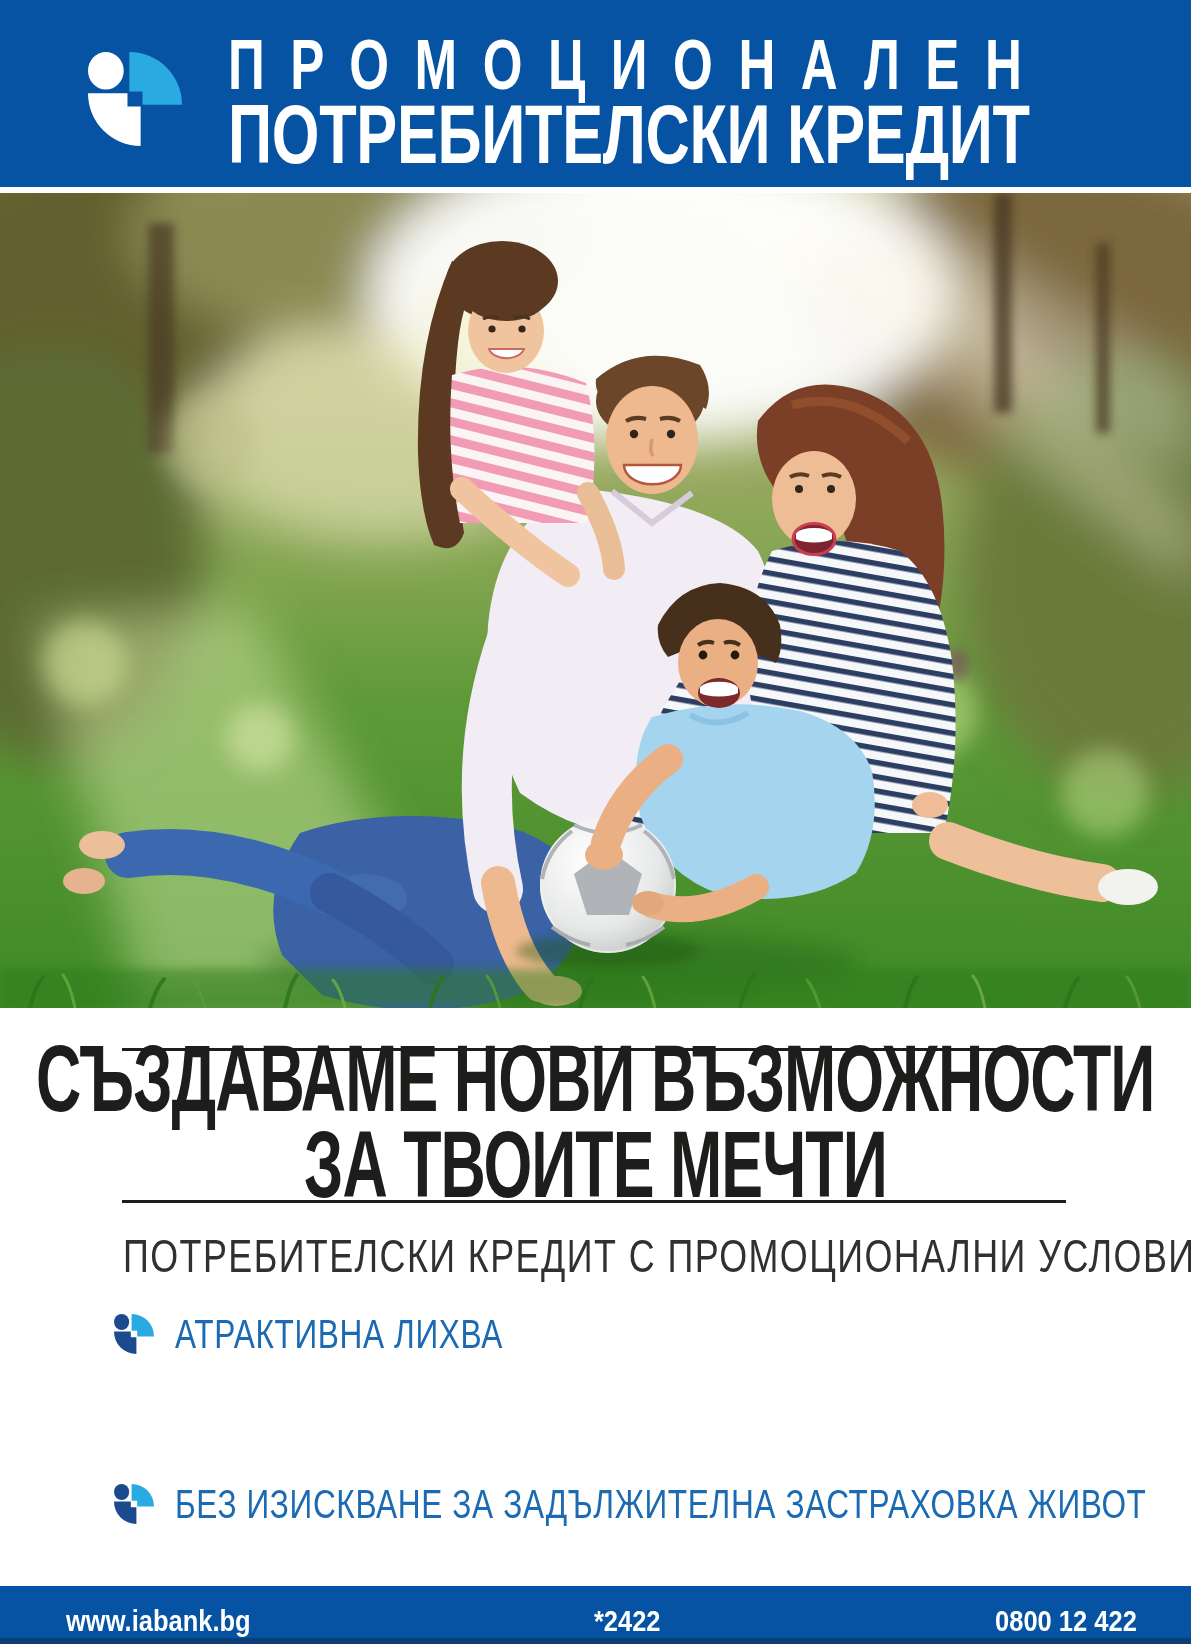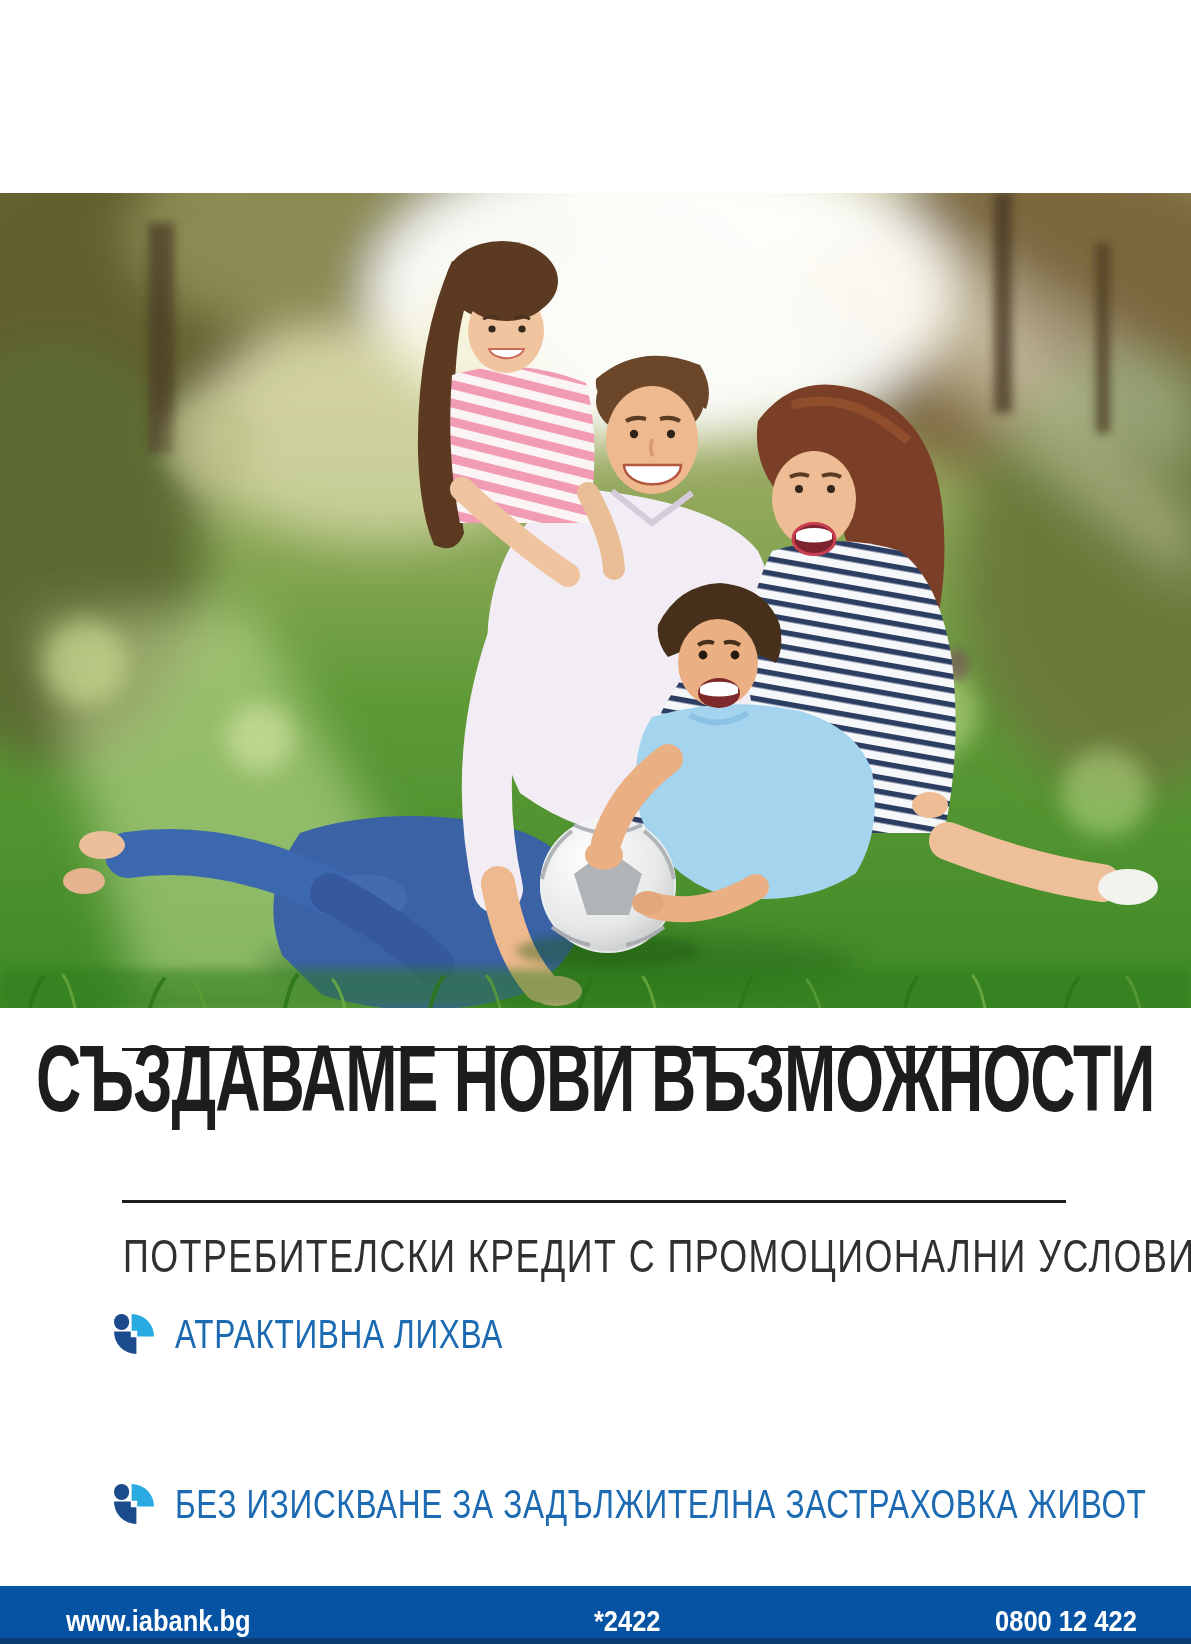--- a/index.html
+++ b/index.html
@@ -68,20 +68,29 @@
 <svg class="hidden-defs" aria-hidden="true">
   <symbol id="logo-mark" viewBox="0 0 100 100">
     <ellipse cx="19" cy="20" rx="19" ry="20" fill="currentColor"></ellipse>
     <path d="M 0,44 L 42,44 L 42,58 L 56,58 L 56,100 A 56,56 0 0 1 0,44 Z" fill="currentColor"></path>
     <path d="M 100,56 L 58,56 L 58,42 L 44,42 L 44,0 A 56,56 0 0 1 100,56 Z" fill="#29abe2"></path>
   </symbol>
 </svg>
 
 <div class="page">
 
+  <div class="header-band">
+    <svg class="logo" viewBox="0 0 100 100">
+      <use href="#logo-mark"></use>
+    </svg>
+    <div class="header-text">
+      <div class="h-line1"><span>ПРОМОЦИОНАЛЕН</span></div>
+      <div class="h-line2"><span>ПОТРЕБИТЕЛСКИ КРЕДИТ</span></div>
+    </div>
+  </div>
 
   <svg class="hero" viewBox="0 0 1191 815" preserveAspectRatio="none" role="img" aria-label="Семейство — майка, баща, момиче и момче — легнали на тревата в парк с футболна топка">
     <defs>
       <linearGradient id="bgG" x1="0" y1="0" x2="0" y2="1">
         <stop offset="0" stop-color="#c2c48d"></stop>
         <stop offset="0.28" stop-color="#a3ab68"></stop>
         <stop offset="0.48" stop-color="#7fa44e"></stop>
         <stop offset="0.62" stop-color="#5f9a38"></stop>
         <stop offset="1" stop-color="#3e8a26"></stop>
       </linearGradient>
@@ -259,20 +268,23 @@
         <path d="M1065,815 q6,-21 13,-30" stroke="#2b761a" stroke-width="4"></path>
         <path d="M1140,815 q-6,-23 -13,-31" stroke="#5a9c36" stroke-width="3"></path>
       </g>
     </g>
   </svg>
 
   <div class="rule rule-top"></div>
   <div class="hl hl1">
       <span>СЪЗДАВАМЕ НОВИ ВЪЗМОЖНОСТИ</span>
     </div>
+  <div class="hl hl2">
+      <span>ЗА ТВОИТЕ МЕЧТИ</span>
+    </div>
   <div class="rule rule-bottom"></div>
 
   <div class="subheading">
     <span>ПОТРЕБИТЕЛСКИ КРЕДИТ С ПРОМОЦИОНАЛНИ УСЛОВИЯ:</span>
   </div>
 
   <div class="bullet-row b1">
     <svg class="bullet-icon" viewBox="0 0 100 100">
         <use href="#logo-mark"></use>
       </svg>

